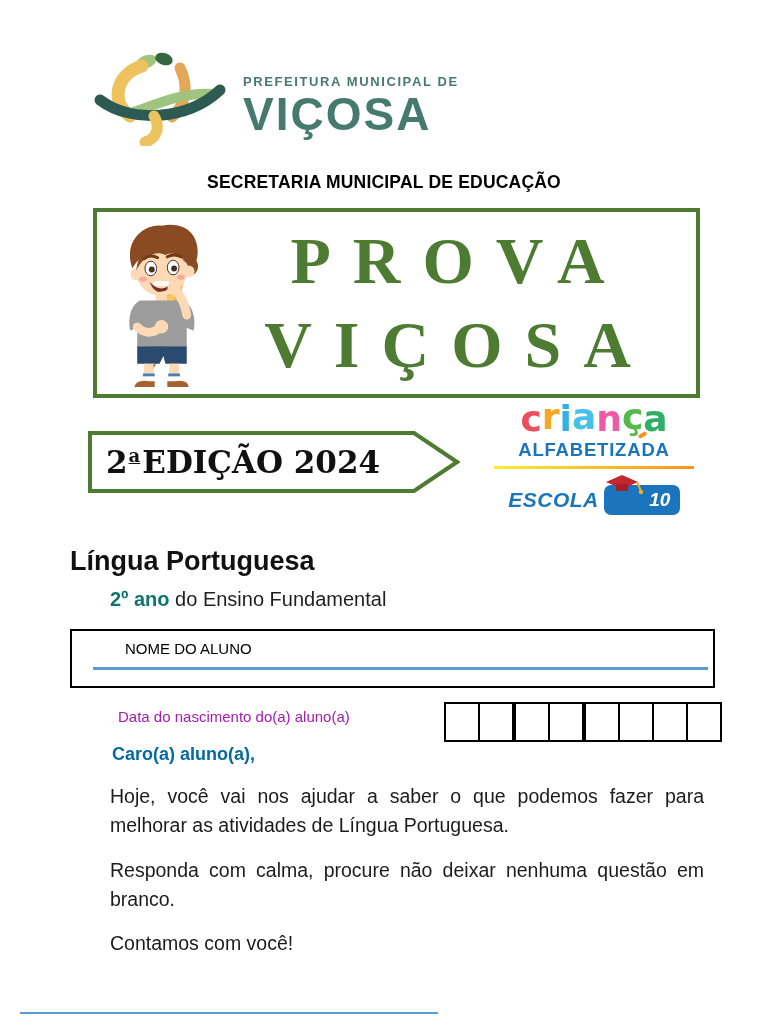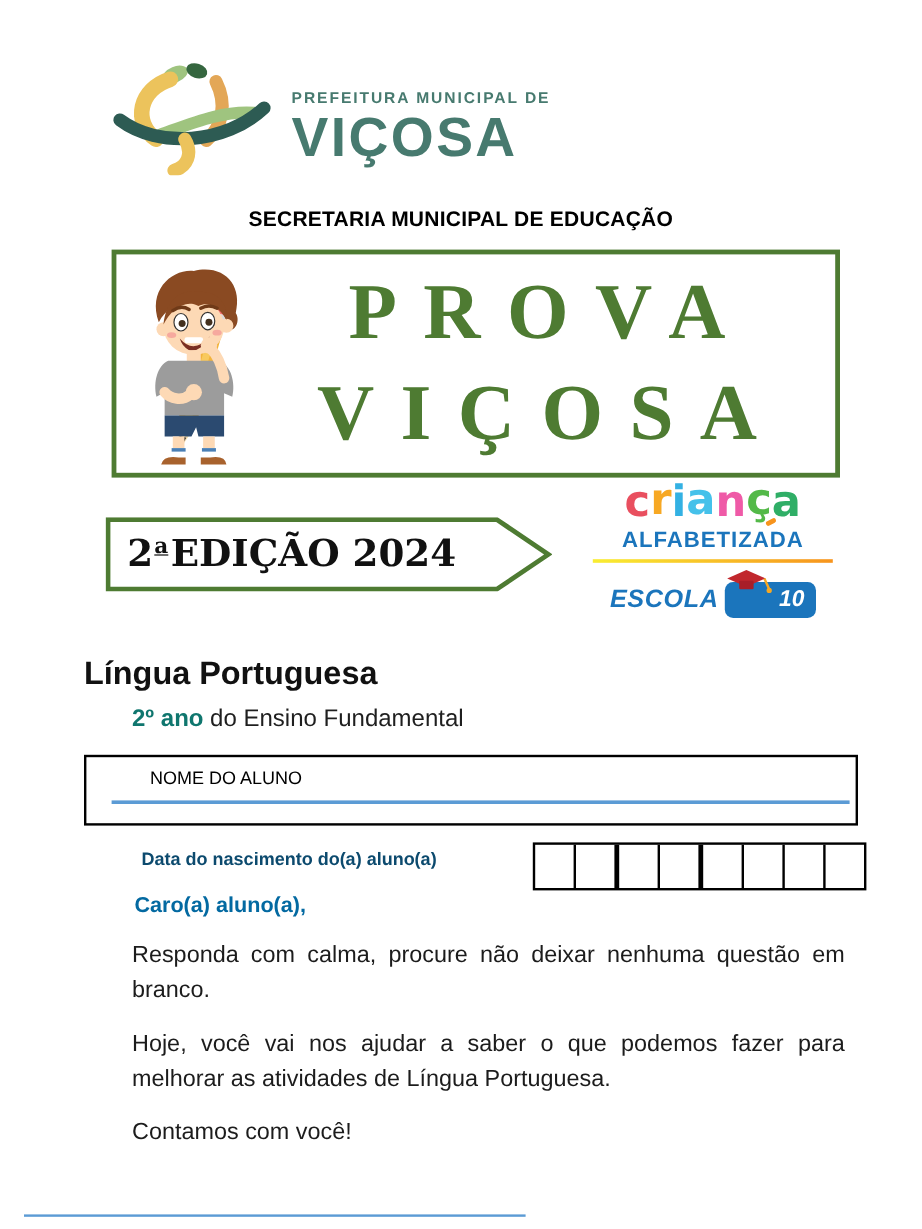--- a/index.html
+++ b/index.html
@@ -62,21 +62,21 @@
   .grade b{color:#0f766e;}
 
   
   .name-box{position:absolute;left:70px;top:629px;width:641px;height:55px;
             border:2px solid #000;background:#fff;}
   .name-label{position:absolute;left:21px;top:9px;font-size:15px;font-weight:normal;color:#000;margin-left:32px;}
   .name-line{position:absolute;left:21px;right:5px;top:36px;height:3px;background:var(--blue);
              cursor:text;}
 
   
-  .birth-label{position:absolute;left:118px;top:708px;font-size:15px;font-weight:bold;color:#0c4a6e;}
+  .birth-label{position:absolute;left:118px;top:708px;font-size:15px;font-weight:normal;color:#a21caf;}
   .birth-cells{position:absolute;left:444px;top:702px;display:flex;border:2px solid #000;
                background:#fff;}
   .birth-cells .cell{width:32px;height:36px;border-right:2px solid #000;}
   .birth-cells .cell.thick-after{border-right-width:4px;}
   .birth-cells .cell:last-child{border-right:none;}
 
   .greeting{position:absolute;left:112px;top:744px;font-size:18px;font-weight:bold;color:#0369a1;}
 
   
   .body-text{position:absolute;left:110px;top:782px;width:594px;font-size:19.5px;
@@ -215,19 +215,19 @@
       <div class="cell thick-after"></div>
       <div class="cell"></div>
       <div class="cell"></div>
       <div class="cell"></div>
       <div class="cell"></div>
     </div>
 
   <div class="greeting">Caro(a) aluno(a),</div>
 
   <div class="body-text">
+    <p>Hoje, você vai nos ajudar a saber o que podemos fazer para melhorar as atividades de Língua Portuguesa.</p>
     <p>Responda com calma, procure não deixar nenhuma questão em branco.</p>
-    <p>Hoje, você vai nos ajudar a saber o que podemos fazer para melhorar as atividades de Língua Portuguesa.</p>
     <p class="no-justify">Contamos com você!</p>
   </div>
 
   <div class="footer-line"></div>
 </div>
 
 </body></html>

